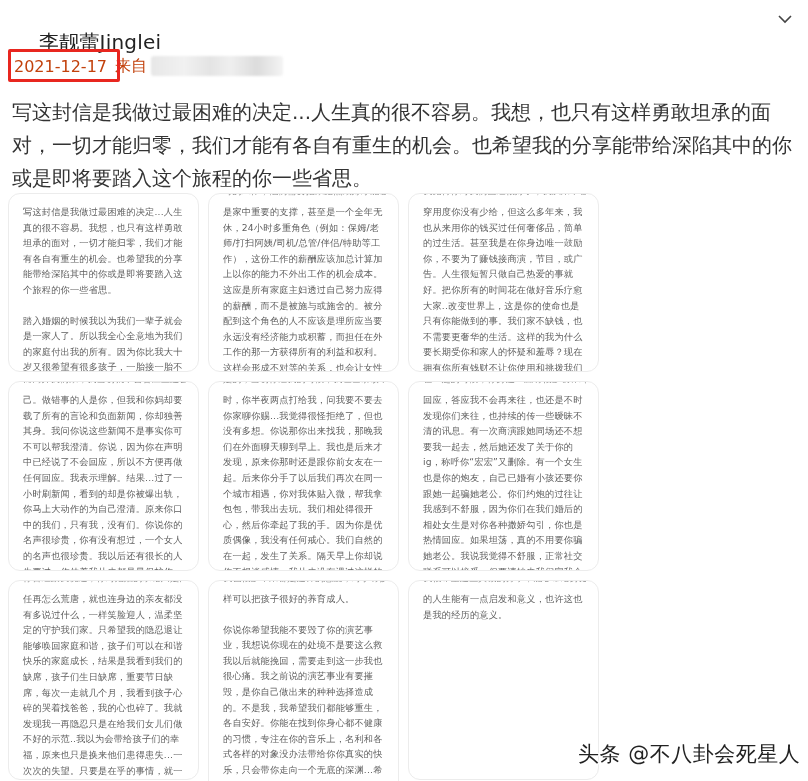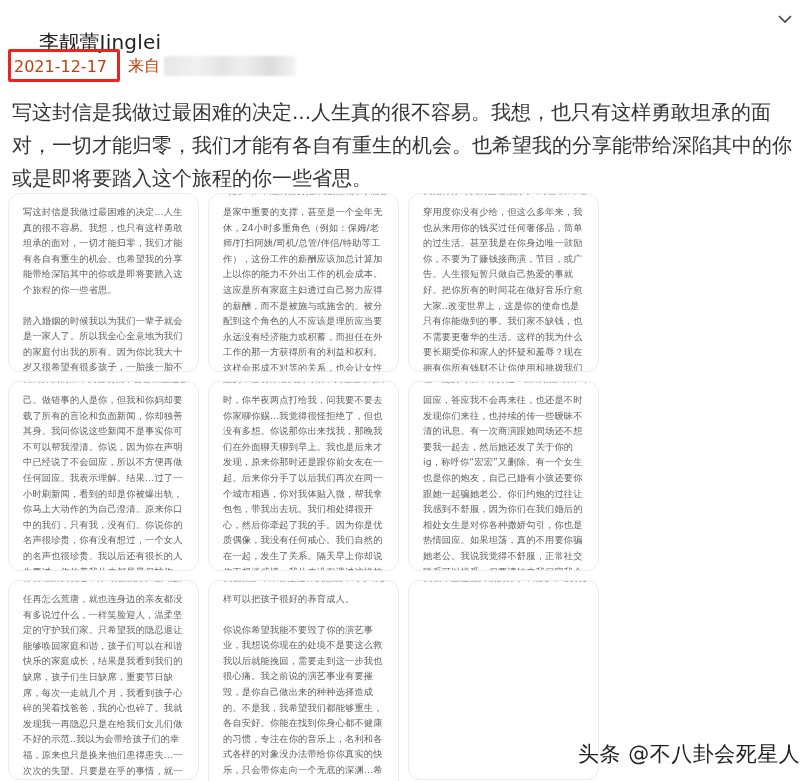--- a/index.html
+++ b/index.html
@@ -6,21 +6,21 @@
   html, body { width: 808px; height: 781px; overflow: hidden; background: #ffffff; }
   body { font-family: "DejaVu Sans", "Liberation Sans", sans-serif; color: #333333; position: relative; }
 
   .post-header { position: absolute; left: 12px; top: 14px; width: 790px; height: 70px; }
   .author-name { position: absolute; left: 0; top: 15px; font-size: 20px; font-weight: normal; color: #222222; letter-spacing: 0.2px; margin-left: 27px; }
   .collapse-btn { position: absolute; right: 6px; top: -6px; width: 22px; height: 22px; cursor: pointer; }
   .collapse-btn svg { width: 22px; height: 22px; }
   .meta-row { position: absolute; left: 0; top: 40px; height: 24px; display: flex; align-items: center; font-size: 16px; color: #c2410c; }
   .post-date { padding: 1px 2px; }
   .date-highlight { position: absolute; left: -4px; top: -5px; width: 112px; height: 33px; border: 3px solid #e8261f; border-radius: 2px; pointer-events: none; }
-  .source-label { margin-left: 19px; }
+  .source-label { margin-left: 6px; }
   .source-redacted { margin-left: 4px; width: 132px; height: 20px; border-radius: 3px;
     background: linear-gradient(90deg, #e7e7e7 0%, #f1f1f1 25%, #e4e4e4 45%, #efefef 60%, #dcdcdc 80%, #f4f4f4 100%); filter: blur(1.2px); }
 
   .post-body { position: absolute; left: 12px; top: 96px; width: 786px; font-size: 20px; line-height: 33px; color: #333333; }
 
   .image-grid { position: absolute; left: 8px; top: 193px; width: 600px; height: 588px; }
   .card { position: absolute; width: 191px; background: #ffffff; border: 1px solid #ececec; border-radius: 12px; overflow: hidden; cursor: pointer; }
   .card-inner { position: absolute; left: 14px; top: 10px; right: 12px; font-size: 9.2px; line-height: 15.6px; color: #5e5e5e; filter: blur(0.35px); letter-spacing: 0.2px; }
   .card-inner p { margin-bottom: 15px; }
   .card .spill-top { position: absolute; left: 14px; right: 12px; top: -11px; font-size: 9.2px; line-height: 15.6px; color: #8a8a8a; filter: blur(0.6px); white-space: nowrap; overflow: hidden; }
@@ -99,17 +99,18 @@
     <div class="spill-top">我也很多年来都是这样的态度，对于有孩子的家庭，一样可以</div>
     <div class="card-inner">
       <p>样可以把孩子很好的养育成人。</p>
       <p>你说你希望我能不要毁了你的演艺事业，我想说你现在的处境不是要这么救我以后就能挽回，需要走到这一步我也很心痛。我之前说的演艺事业有要摧毁，是你自己做出来的种种选择造成的。不是我，我希望我们都能够重生，各自安好。你能在找到你身心都不健康的习惯，专注在你的音乐上，名利和各式各样的对象没办法带给你你真实的快乐，只会带你走向一个无底的深渊...希望你也可以诚实的面对自己，不要在意世俗的眼光，跟对的人在一起。</p>
 
     </div>
   </div>
   <div class="card" style="left:400px;top:387px;height:200px;">
     <div class="spill-top">我很希望这些真诚的分享，能够带给身处在其中的人勇气，让更多</div>
     <div class="card-inner">
+      <p>的人生能有一点启发和意义，也许这也是我的经历的意义。</p>
     </div>
   </div>
 </div>
 
 <div class="watermark">头条 @不八卦会死星人</div>
 
 </body></html>

